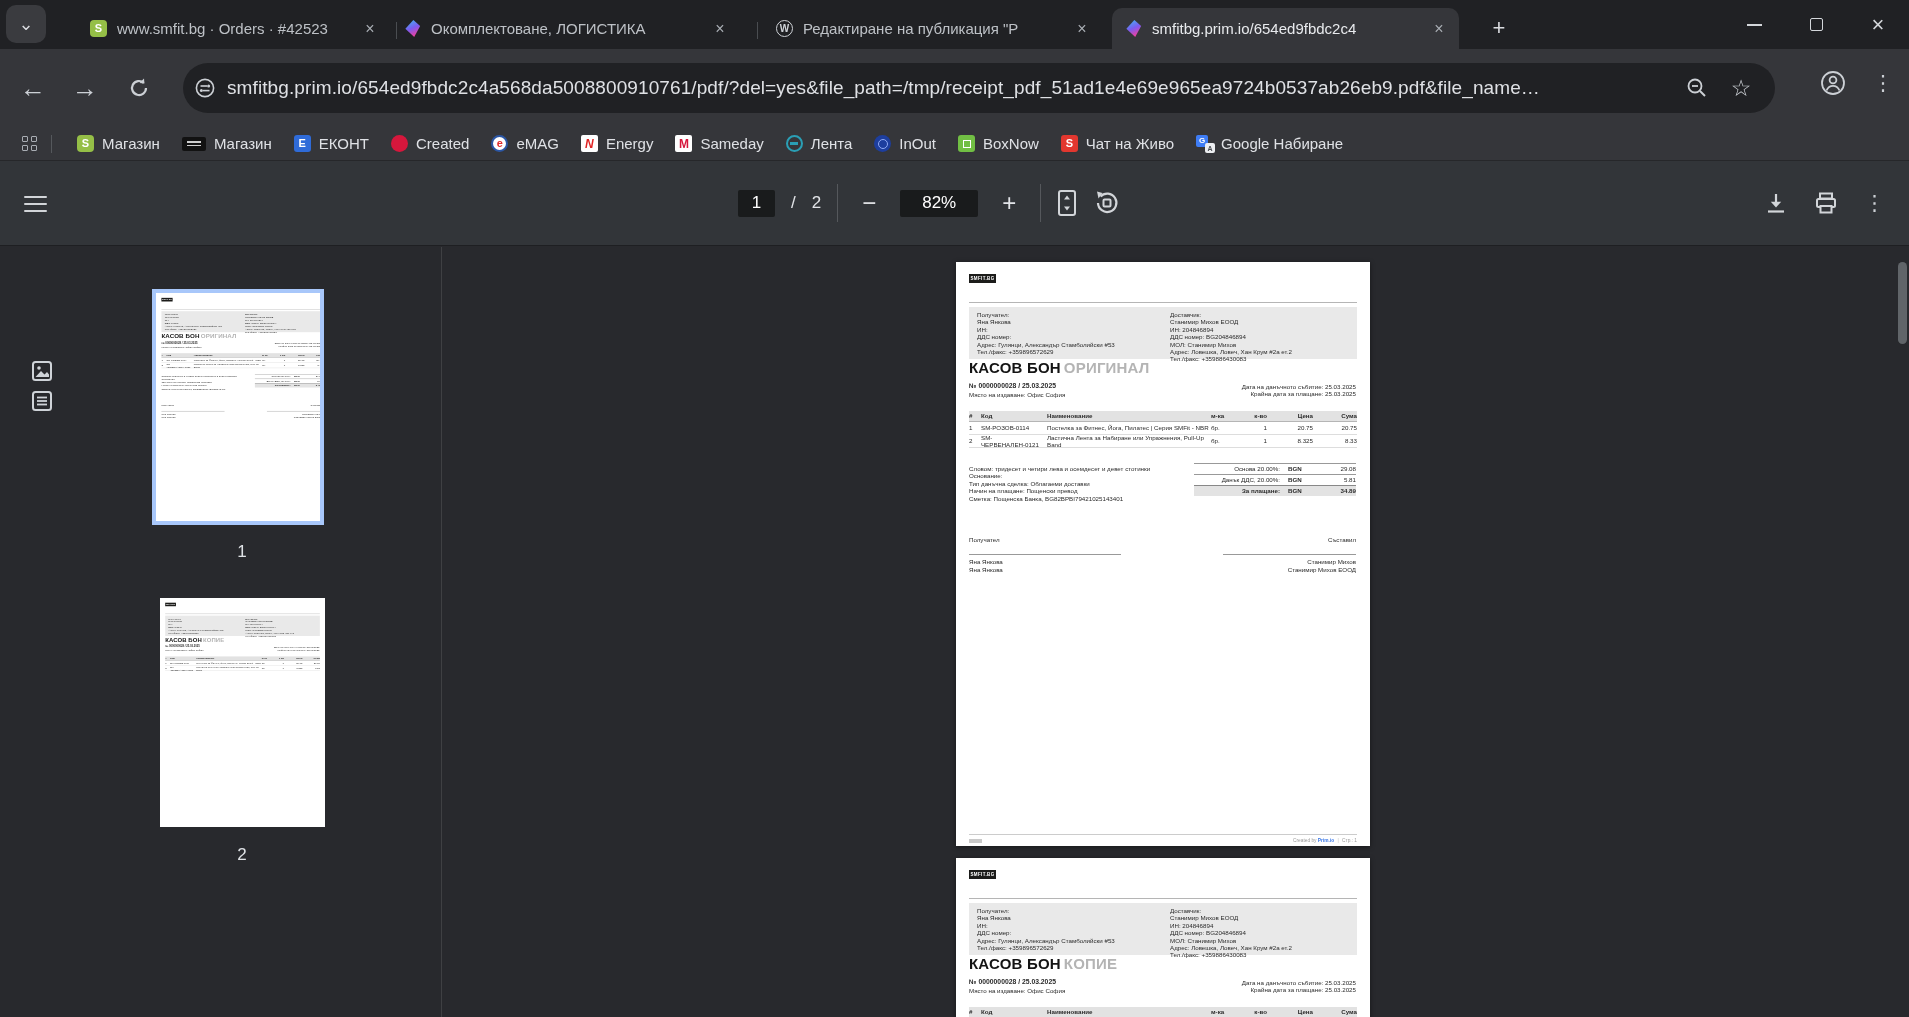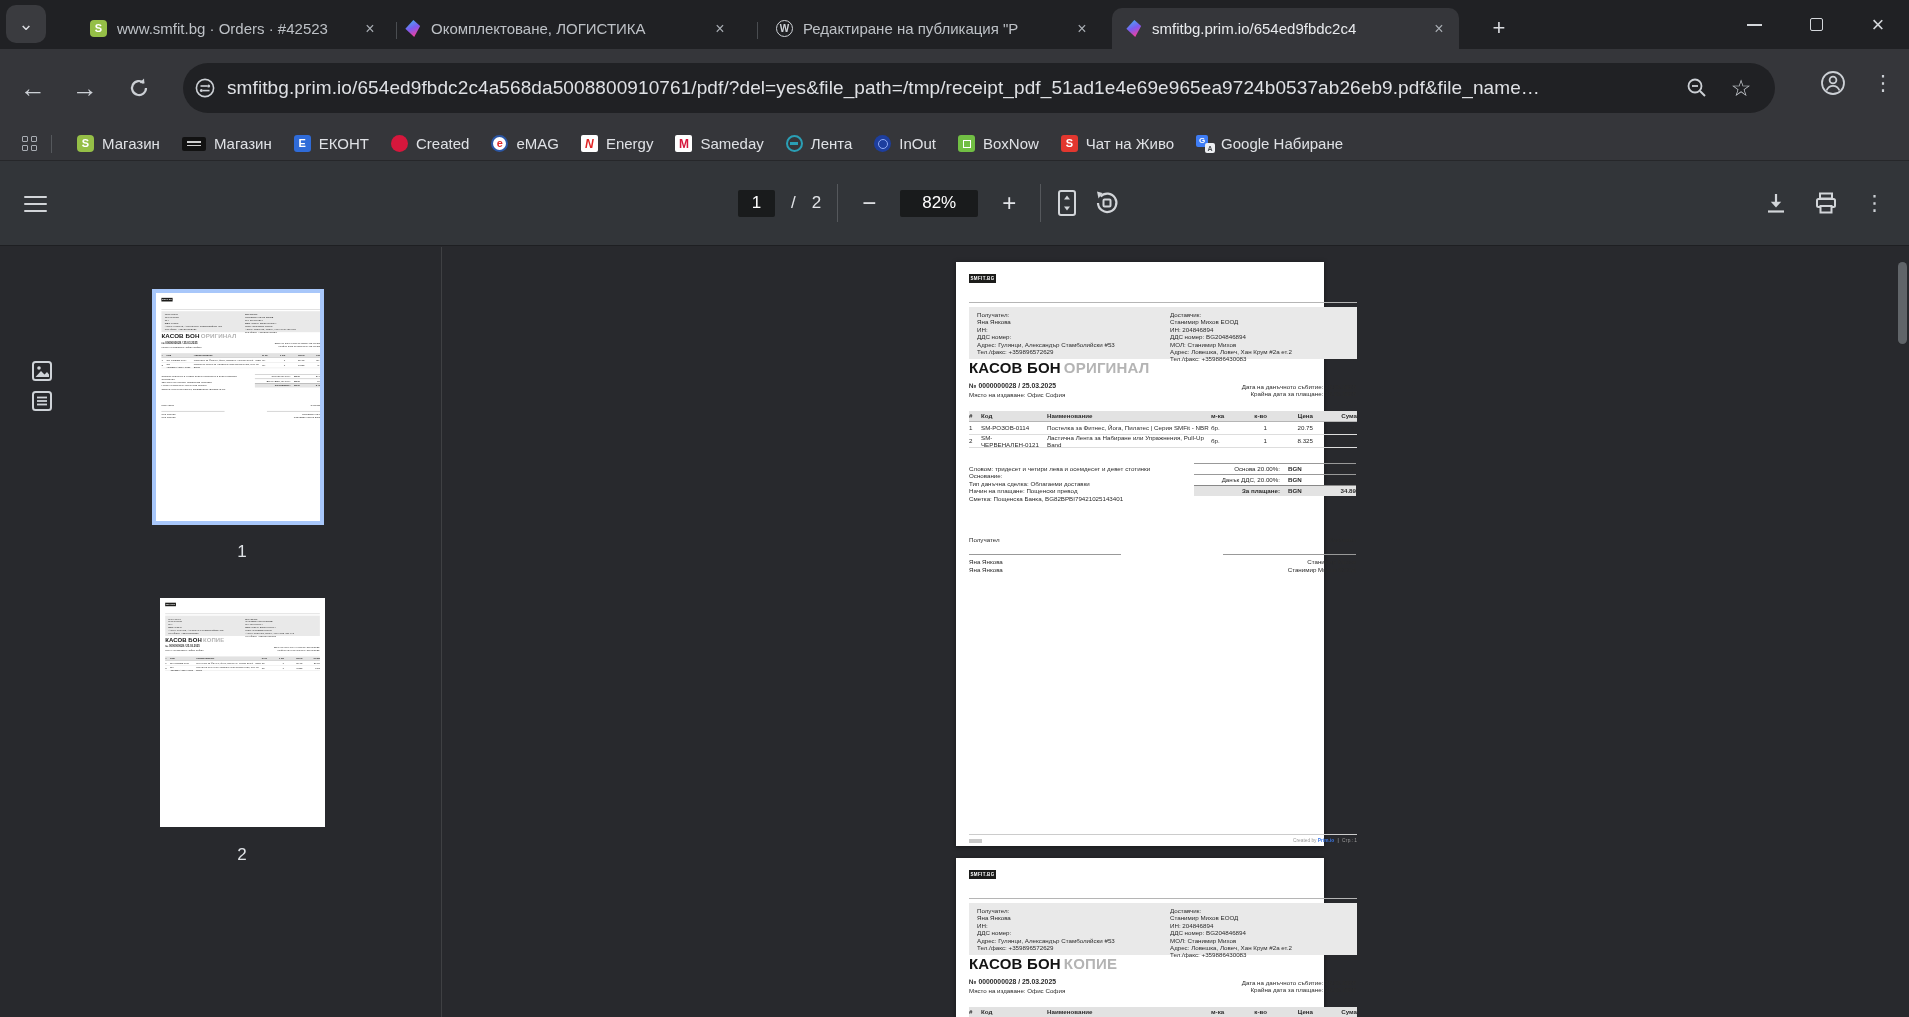--- a/index.html
+++ b/index.html
@@ -102,21 +102,21 @@
   .thumb2{left:160px;top:351px;width:165px;height:229px}
   .thumb-scale{transform-origin:0 0;width:414px;height:584px;position:relative}
   .thumb1 .thumb-scale{transform:scale(0.4155,0.404)}
   .thumb2 .thumb-scale{transform:scale(0.3986,0.392)}
   .thumb-label{position:absolute;width:40px;text-align:center;color:#dfe2e6;font-size:17px}
   .tl1{left:222px;top:295px}
   .tl2{left:222px;top:598px}
   .scroll-thumb{position:absolute;right:2px;top:15px;width:9px;height:82px;border-radius:5px;background:#616569}
 
   
-  .page{position:absolute;left:956px;width:368px;height:584px;background:#fff;
+  .page{position:absolute;left:956px;width:414px;height:584px;background:#fff;
     box-shadow:0 1px 5px rgba(0,0,0,.45)}
   .page1{top:15px}
   .page2{top:611px}
   .rc{position:relative;width:414px;height:584px;color:#2b2b2b;font-size:6.2px;line-height:7.4px}
   .rc-logo{position:absolute;left:13px;top:12px;width:27px;height:9px;background:#1c1c1a;color:#fff;
     font-size:4.5px;font-weight:bold;letter-spacing:.4px;display:flex;align-items:center;justify-content:center}
   .rc-topline{position:absolute;left:13px;right:13px;top:40px;border-top:1px solid #b5b5b5}
   .rc-infobox{position:absolute;left:13px;right:13px;top:45px;height:52px;background:#e9e9e9}
   .rc-col{position:absolute;top:4px;left:8px;width:180px}
   .rc-col-right{left:201px;width:185px}

